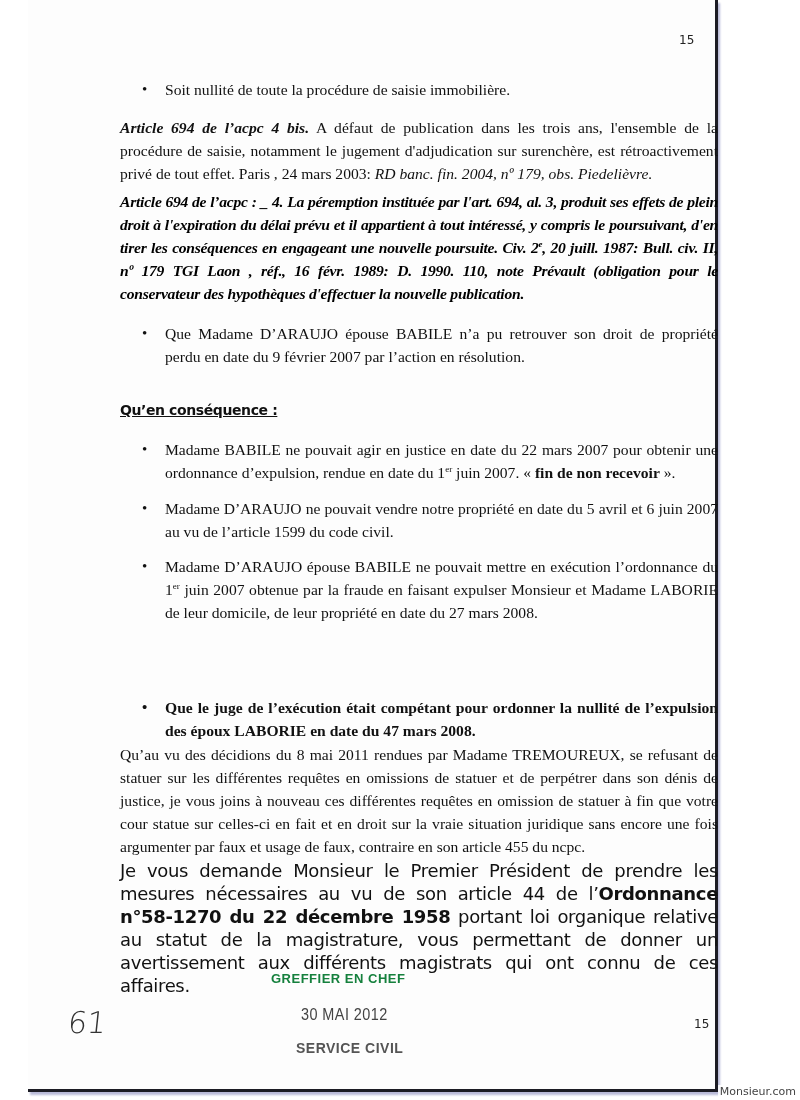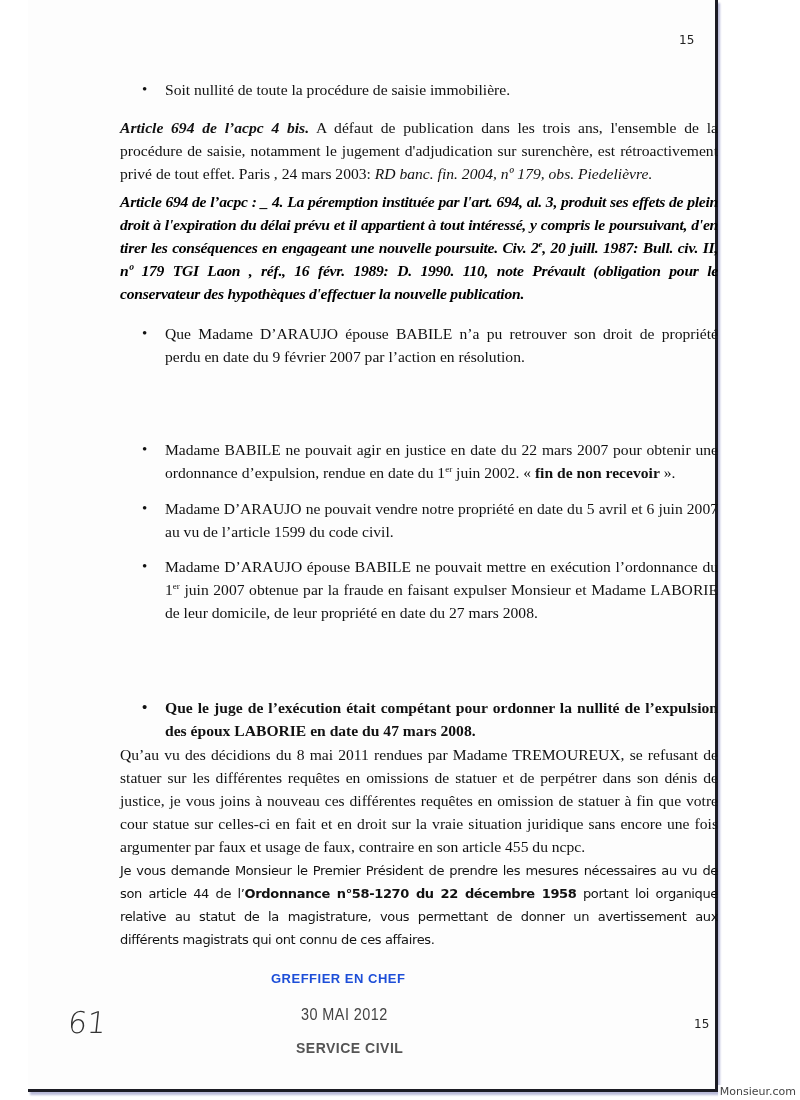--- a/index.html
+++ b/index.html
@@ -37,36 +37,36 @@
     .cond {
       font-family: "Liberation Serif", serif; font-weight: bold; font-style: italic;
       font-size: 15.6px; line-height: 23px; letter-spacing: -0.25px; text-align: justify;
     }
     sup { font-size: 9px; line-height: 0; vertical-align: super; }
     .u-head {
       font-family: "DejaVu Sans", sans-serif; font-weight: bold; font-size: 14px;
       text-decoration: underline; color: #111; letter-spacing: -0.4px;
     }
     .sans-par {
-      font-family: "DejaVu Sans", sans-serif; font-size: 13px; line-height: 23px;
+      font-family: "DejaVu Sans", sans-serif; font-size: 18px; line-height: 23px;
       color: #111; text-align: justify; letter-spacing: -0.35px;
     }
     .art44 {
       font-family: "DejaVu Sans", sans-serif; font-size: 13.4px; font-weight: bold; font-style: italic;
       color: #111; letter-spacing: -0.5px;
     }
     .art44 .link {
       font-family: "Liberation Serif", serif; font-weight: normal; font-size: 15px;
       text-decoration: underline; letter-spacing: 0;
     }
     .stamp {
       position: absolute; font-family: "Liberation Sans", sans-serif; color: #555;
       font-weight: bold; letter-spacing: 0.5px;
     }
-    .stamp.greffier { left: 243px; top: 971px; font-size: 13px; color: #1d4ed8; }
+    .stamp.greffier { left: 243px; top: 971px; font-size: 13px; color: #15803d; }
     .stamp.date { left: 273px; top: 1005px; font-size: 17px; font-weight: normal; color: #444; transform: scaleX(0.85); transform-origin: left; }
     .stamp.service { left: 268px; top: 1040px; font-size: 14px; color: #555; }
     .hand {
       position: absolute; left: 40px; top: 1005px; font-family: "DejaVu Sans", sans-serif;
       font-size: 30px; color: #333; font-weight: 200; transform: skewX(-6deg);
     }
     .wm {
       position: absolute; right: 2px; bottom: 2px; font-family: "DejaVu Sans", sans-serif;
       font-size: 11px; color: #444; background: rgba(255,255,255,0.85); padding: 0 2px;
     }
@@ -89,24 +89,25 @@
 
   <div class="blk cond" style="top:190px;">
     <span>Article 694 de l’acpc : _  4. La péremption instituée par l'art. 694, al. 3, produit ses effets de plein droit à l'expiration du délai prévu et il appartient à tout intéressé, y compris le poursuivant, d'en tirer les conséquences en engageant une nouvelle poursuite.  Civ. 2</span><sup>e</sup><span>,  20 juill. 1987: Bull. civ. II, nº 179    TGI Laon ,  réf.,  16 févr. 1989: D. 1990. 110, note Prévault  (obligation pour le conservateur des hypothèques d'effectuer la nouvelle publication.</span>
   </div>
 
   <div class="bul serif" style="top:322px;">
     <span class="dot">•</span>
     <div class="txt">Que Madame D’ARAUJO épouse BABILE n’a pu retrouver son droit de propriété perdu en date du 9 février 2007 par l’action en résolution.</div>
   </div>
 
+  <div class="blk u-head" style="top:402px;">Qu’en conséquence :</div>
 
   <div class="bul serif" style="top:438px;">
     <span class="dot">•</span>
-    <div class="txt"><span>Madame BABILE ne pouvait agir en justice en date du 22 mars 2007 pour obtenir une ordonnance d’expulsion, rendue en date du 1</span><sup>er</sup><span> juin 2002. «  </span><span class="b">fin de non recevoir</span><span> ».</span></div>
+    <div class="txt"><span>Madame BABILE ne pouvait agir en justice en date du 22 mars 2007 pour obtenir une ordonnance d’expulsion, rendue en date du 1</span><sup>er</sup><span> juin 2007. «  </span><span class="b">fin de non recevoir</span><span> ».</span></div>
   </div>
 
   <div class="bul serif" style="top:497px;">
     <span class="dot">•</span>
     <div class="txt">Madame D’ARAUJO ne pouvait vendre notre propriété en date du 5 avril et 6 juin 2007 au vu de l’article 1599 du code civil.</div>
   </div>
 
   <div class="bul serif" style="top:555px;">
     <span class="dot">•</span>
     <div class="txt"><span>Madame D’ARAUJO épouse BABILE ne pouvait mettre en exécution l’ordonnance du 1</span><sup>er</sup><span> juin 2007 obtenue par la fraude en faisant expulser Monsieur et Madame LABORIE de leur domicile, de leur propriété en date du 27 mars 2008.</span></div>

